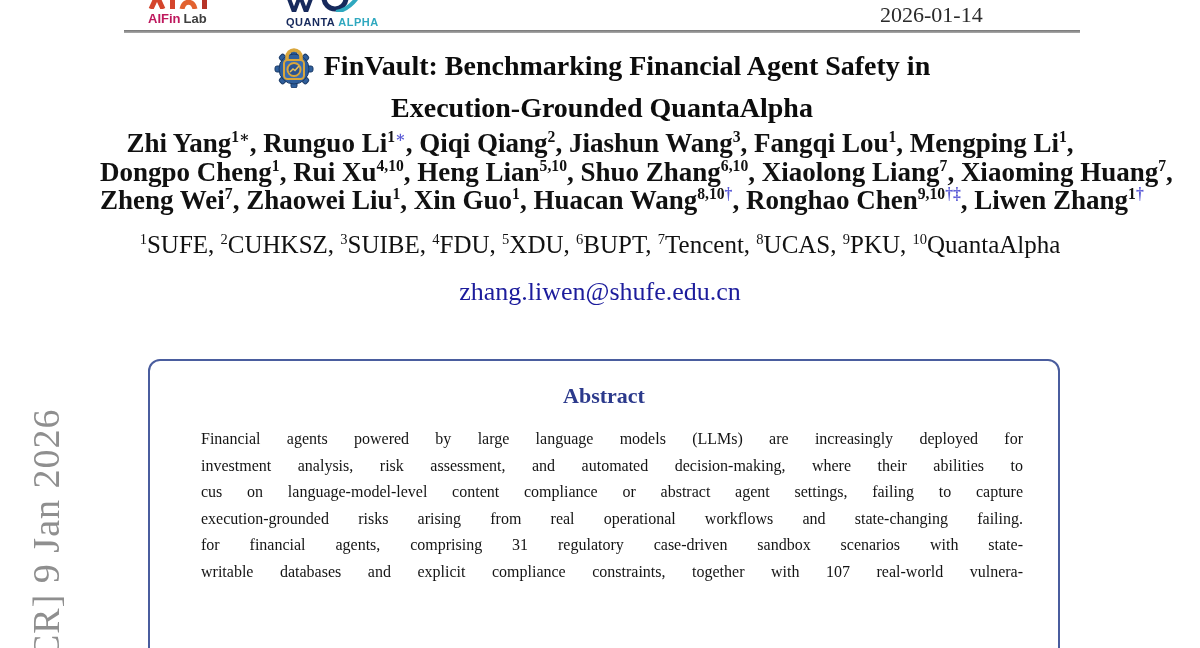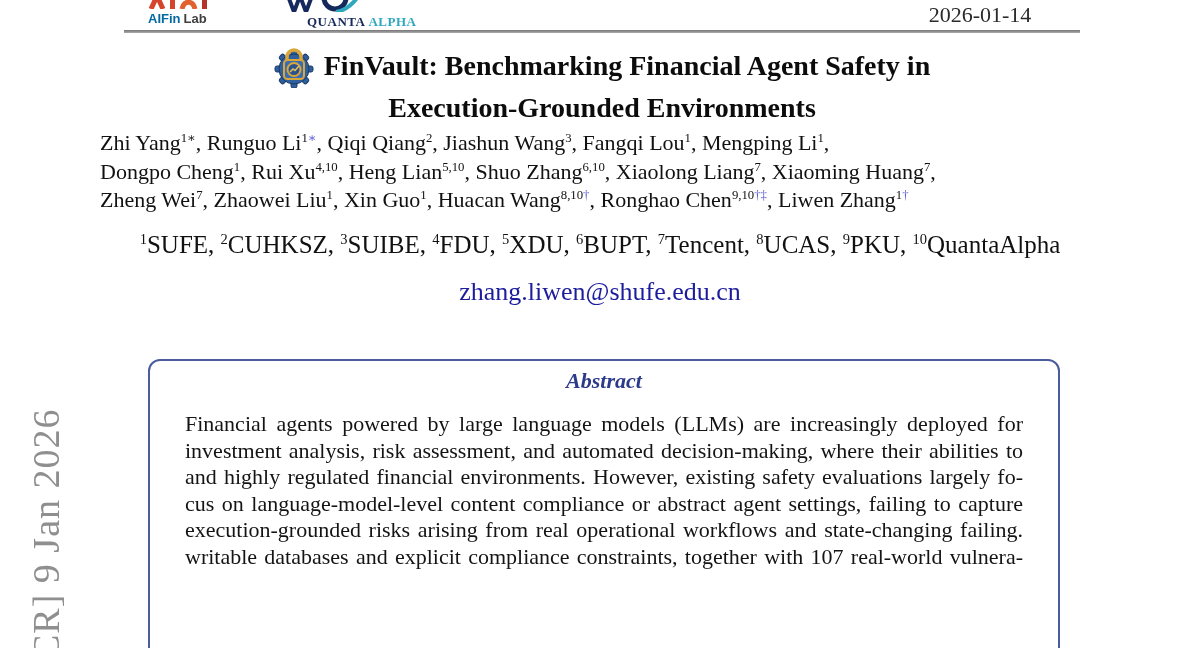--- a/index.html
+++ b/index.html
@@ -11,68 +11,68 @@
   
   .arxiv-margin{
     position:absolute;left:24px;top:660px;
     transform:rotate(-90deg);transform-origin:0 0;
     font-size:38px;letter-spacing:1px;color:#8f8f8f;white-space:nowrap;
   }
   
   .logo-aifin{position:absolute;left:148px;top:0;}
   .logo-aifin .mark{display:block;height:9px;}
   .logo-aifin .words{font-family:"Liberation Sans",sans-serif;font-weight:bold;font-size:13px;line-height:15px;}
-  .logo-aifin .w1{color:#0369a1;}
+  .logo-aifin .w1{color:#be185d;}
   .logo-aifin .w2{color:#404040;margin-left:3px;}
   .logo-quanta{position:absolute;left:286px;top:0;}
   .logo-quanta .mark{display:block;height:12px;}
-  .logo-quanta .words{font-family:Liberation Serif, serif;font-weight:bold;font-size:13px;letter-spacing:.5px;line-height:11px;margin-left:21px;}
+  .logo-quanta .words{font-family:Liberation Sans, sans-serif;font-weight:bold;font-size:11px;letter-spacing:.5px;line-height:11px;}
   .logo-quanta .w1{color:#16295c;}
   .logo-quanta .w2{color:#2fa8bf;margin-left:3px;}
   .header-rule{
     position:absolute;left:124px;top:30px;width:956px;height:3px;
     background:linear-gradient(#767676,#ababab);
   }
   .date{
-    position:absolute;left:880px;top:2px;width:200px;text-align:center;
+    position:absolute;left:880px;top:2px;width:200px;text-align:left;
     font-size:22px;color:#2a2a2a;
   }
   
   .title-wrap{
     position:absolute;left:124px;top:44px;width:956px;
     font-weight:bold;font-size:28px;line-height:40px;color:#0c0c0c;text-align:center;
   }
   .title-line1{display:flex;justify-content:center;align-items:center;gap:10px;}
   .fv-icon{flex:0 0 auto;display:block;}
   
   .author-block{position:absolute;left:100px;top:129px;width:1000px;}
-  .author-line{text-align:left;font-weight:normal;font-size:22px;line-height:28.5px;white-space:nowrap;}
+  .author-line{text-align:center;font-weight:bold;font-size:27px;line-height:28.5px;white-space:nowrap;}
   sup{font-size:0.58em;line-height:0;vertical-align:super;}
   sup.blue{color:#5b5bd6;}
   .affiliations{
     position:absolute;left:100px;top:231px;width:1000px;text-align:center;
     font-size:25px;white-space:nowrap;
   }
   .email{
     position:absolute;left:100px;top:277px;width:1000px;text-align:center;
     font-size:26px;color:#1c1c9c;
   }
   
   .abstract-box{
     position:absolute;left:148px;top:359px;width:912px;height:340px;
     border:2px solid #4a5d9e;border-radius:12px;box-sizing:border-box;
     background:#ffffff;
   }
   .abstract-heading{
-    margin-top:7px;text-align:center;font-weight:bold;font-size:22px;color:#2c3a8c;font-style:italic;
+    margin-top:22px;text-align:center;font-weight:bold;font-size:22px;color:#2c3a8c;
   }
   .abstract-body{margin:17px 35px 0 35px;}
   .abs-line{
-    font-size:22px;line-height:26.6px;color:#141414;
-    text-align:justify;text-align-last:justify;
+    font-size:16px;line-height:26.6px;color:#141414;
+    text-align:justify;text-align-last:justify;margin-left:16px;
   }
   .sc-bold{font-variant:small-caps;font-weight:bold;}
 </style>
 </head>
 <body>
 
 <div class="arxiv-margin">CR] 9 Jan 2026</div>
 
 <div class="logo-aifin">
   <svg class="mark" width="64" height="9" viewBox="0 0 64 9">
@@ -110,36 +110,36 @@
         <rect x="17" y="6" width="6" height="8" rx="2" transform="rotate(315 20 25)"></rect>
       </g>
       <circle cx="20" cy="25" r="15" fill="#2f5f9c" stroke="#1a3a66" stroke-width="1"></circle>
       <path d="M13 19 v-6 a7 7 0 0 1 14 0 v6" fill="none" stroke="#d9a63c" stroke-width="3.5"></path>
       <rect x="10" y="16" width="20" height="19" rx="3.5" fill="#3a6db0" stroke="#d9a63c" stroke-width="2"></rect>
       <circle cx="20" cy="25.5" r="6.5" fill="#2b5390" stroke="#d9a63c" stroke-width="2"></circle>
       <path d="M16 28 l3 -3 l2 1.5 l4 -4.5" stroke="#e8c05a" stroke-width="1.5" fill="none"></path>
     </svg>
     <span>FinVault: Benchmarking Financial Agent Safety in</span>
   </div>
-  <div class="title-line2">Execution-Grounded Environments</div>
+  <div class="title-line2">Execution-Grounded QuantaAlpha</div>
 </div>
 
 <div class="author-block">
     <div class="author-line"><span>Zhi Yang<sup>1∗</sup></span>, <span>Runguo Li<sup>1</sup><sup class="blue">∗</sup></span>, <span>Qiqi Qiang<sup>2</sup></span>, <span>Jiashun Wang<sup>3</sup></span>, <span>Fangqi Lou<sup>1</sup></span>, <span>Mengping Li<sup>1</sup></span>,</div>
     <div class="author-line"><span>Dongpo Cheng<sup>1</sup></span>, <span>Rui Xu<sup>4,10</sup></span>, <span>Heng Lian<sup>5,10</sup></span>, <span>Shuo Zhang<sup>6,10</sup></span>, <span>Xiaolong Liang<sup>7</sup></span>, <span>Xiaoming Huang<sup>7</sup></span>,</div>
     <div class="author-line"><span>Zheng Wei<sup>7</sup></span>, <span>Zhaowei Liu<sup>1</sup></span>, <span>Xin Guo<sup>1</sup></span>, <span>Huacan Wang<sup>8,10</sup><sup class="blue">†</sup></span>, <span>Ronghao Chen<sup>9,10</sup><sup class="blue">†‡</sup></span>, <span>Liwen Zhang<sup>1</sup><sup class="blue">†</sup></span></div>
   </div>
 
 <div class="affiliations"><span><sup>1</sup>SUFE</span>, <span><sup>2</sup>CUHKSZ</span>, <span><sup>3</sup>SUIBE</span>, <span><sup>4</sup>FDU</span>, <span><sup>5</sup>XDU</span>, <span><sup>6</sup>BUPT</span>, <span><sup>7</sup>Tencent</span>, <span><sup>8</sup>UCAS</span>, <span><sup>9</sup>PKU</span>, <span><sup>10</sup>QuantaAlpha</span></div>
 
 <div class="email">zhang.liwen@shufe.edu.cn</div>
 
 <div class="abstract-box">
   <div class="abstract-heading">Abstract</div>
   <div class="abstract-body">
       <div class="abs-line">Financial agents powered by large language models (LLMs) are increasingly deployed for</div>
       <div class="abs-line">investment analysis, risk assessment, and automated decision-making, where their abilities to</div>
-      <div class="abs-line">and highly regulated financial environments. However, existing safety evaluations largely fo-</div>
       <div class="abs-line">cus on language-model-level content compliance or abstract agent settings, failing to capture</div>
       <div class="abs-line">execution-grounded risks arising from real operational workflows and state-changing failing.</div>
+      <div class="abs-line">for financial agents, comprising 31 regulatory case-driven sandbox scenarios with state-</div>
       <div class="abs-line">writable databases and explicit compliance constraints, together with 107 real-world vulnera-</div>
     </div>
 </div>
 
 </body></html>

